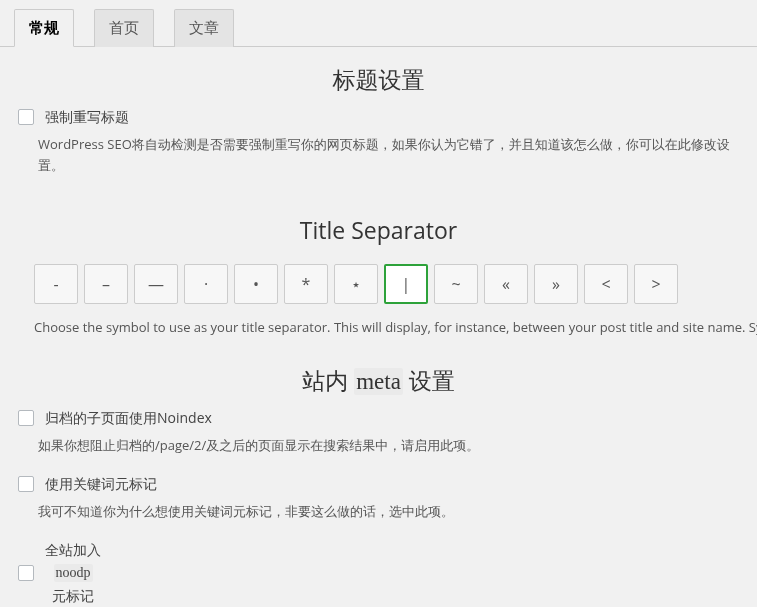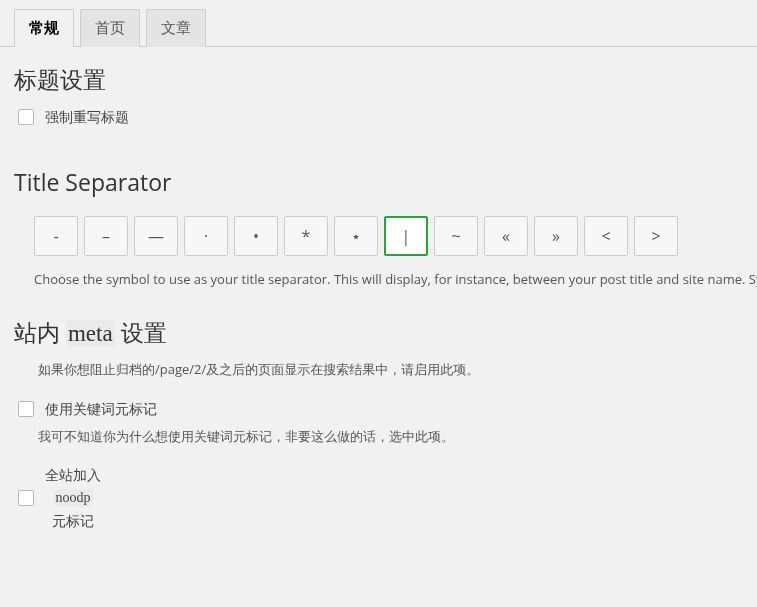--- a/index.html
+++ b/index.html
@@ -11,21 +11,21 @@
     color: #444;
     font-size: 14px;
     width: 757px;
     overflow: hidden;
   }
   .wrap { padding: 0 0 20px 0; }
 
   
   .nav-tabs {
     display: flex;
-    gap: 6px;
+    gap: 20px;
     padding: 8px 14px 0 14px;
     border-bottom: 1px solid #ccc;
     background: #f1f1f1;
   }
   .nav-tab {
     border: 1px solid #ccc;
     border-bottom: none;
     background: #e4e4e4;
     color: #555;
     padding: 7px 14px 8px;
@@ -43,20 +43,21 @@
     border-bottom: 1px solid #f1f1f1;
   }
 
   .section { padding: 6px 14px 4px 14px; }
 
   h2.section-title {
     font-size: 23px;
     font-weight: 400;
     color: #333;
     margin: 10px 0 10px 0;
+    text-align: center;
   }
 
   .field-row { margin: 8px 0 18px 0; }
   .check-line {
     display: flex;
     align-items: center;
     gap: 8px;
     margin-bottom: 6px;
   }
   input[type="checkbox"] {
@@ -127,20 +128,21 @@
       <div class="nav-tab">文章</div>
     </div>
 
   <div class="section">
     <h2 class="section-title">标题设置</h2>
     <div class="field-row">
       <label class="check-line">
         <input type="checkbox" style="">
         <span class="check-label">强制重写标题</span>
       </label>
+      <div class="desc">WordPress SEO将自动检测是否需要强制重写你的网页标题，如果你认为它错了，并且知道该怎么做，你可以在此修改设置。</div>
     </div>
   </div>
 
   <div class="section">
     <h2 class="section-title">Title Separator</h2>
     <div class="sep-row" id="sep-host">
         <div class="sep-btn">-</div>
         <div class="sep-btn">–</div>
         <div class="sep-btn">—</div>
         <div class="sep-btn">·</div>
@@ -158,20 +160,24 @@
   </div>
 
   <div class="section">
     <h2 class="section-title">
       <span>站内</span>
       <span class="code-chip">meta</span>
       <span>设置</span>
     </h2>
     <div id="meta-host">
         <div class="field-row">
+          <label class="check-line">
+            <input type="checkbox" style="">
+            <span class="check-label">归档的子页面使用Noindex</span>
+          </label>
           <div class="desc">如果你想阻止归档的/page/2/及之后的页面显示在搜索结果中，请启用此项。</div>
         </div>
         <div class="field-row">
           <label class="check-line">
             <input type="checkbox" style="">
             <span class="check-label">使用关键词元标记</span>
           </label>
           <div class="desc">我可不知道你为什么想使用关键词元标记，非要这么做的话，选中此项。</div>
         </div>
         <div class="field-row">

